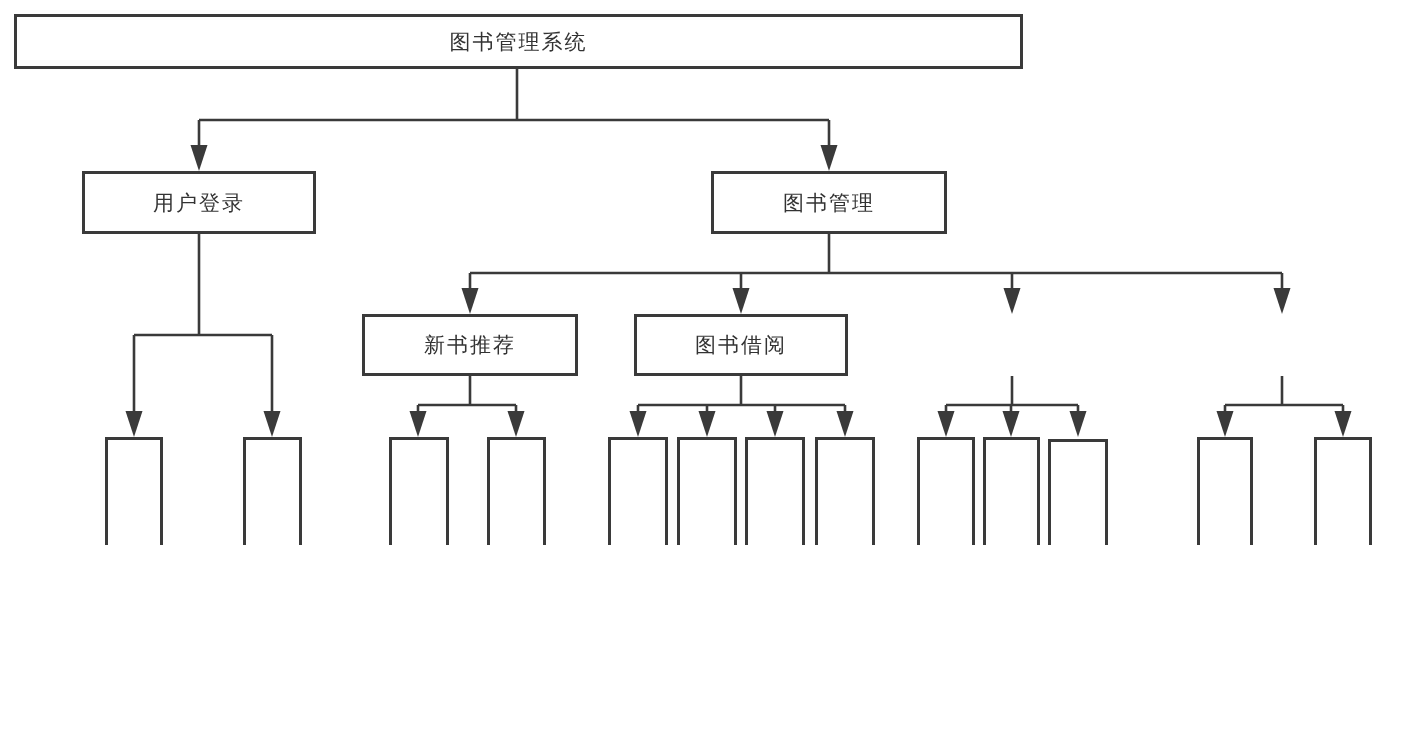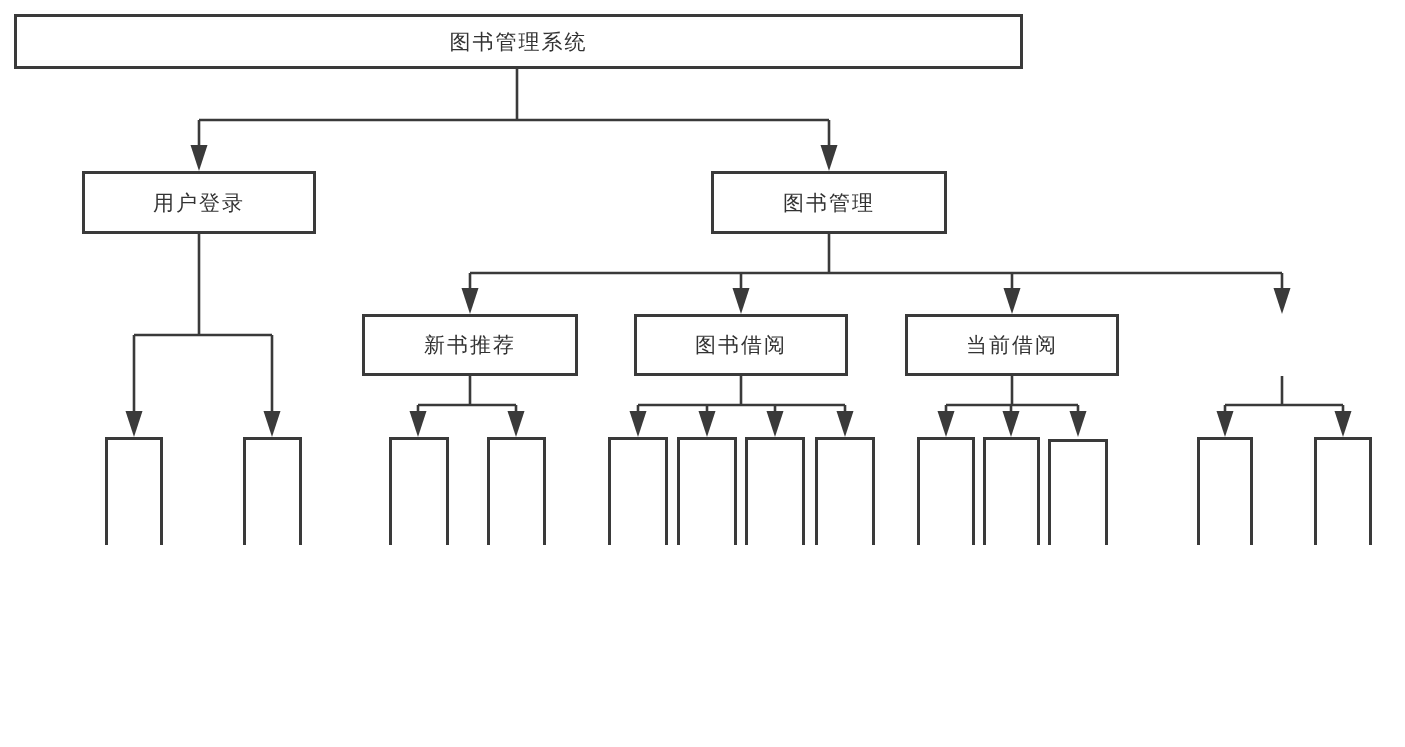--- a/index.html
+++ b/index.html
@@ -138,21 +138,20 @@
     </g>
   </svg>
 
   <div class="node" style="left:14px; top:14px; width:1009px; height:55px;">图书管理系统</div>
 
   <div class="node" style="left:82px; top:171px; width:234px; height:63px;">用户登录</div>
   <div class="node" style="left:711px; top:171px; width:236px; height:63px;">图书管理</div>
 
   <div class="node" style="left:362px; top:314px; width:216px; height:62px;">新书推荐</div>
   <div class="node" style="left:634px; top:314px; width:214px; height:62px;">图书借阅</div>
-  <div class="node" style="left:905px; top:314px; width:214px; height:62px;">当前借阅</div>
 
   <div class="leaf" style="left:105px; top:437px; width:58px; height:298px;">用户登录</div>
   <div class="leaf" style="left:243px; top:437px; width:59px; height:298px;">注销登录</div>
 
   <div class="leaf" style="left:389px; top:437px; width:60px; height:298px;">查询图书</div>
   <div class="leaf" style="left:487px; top:437px; width:59px; height:298px;">借阅图书</div>
 
   <div class="leaf" style="left:608px; top:437px; width:60px; height:298px;">查询图书</div>
   <div class="leaf" style="left:677px; top:437px; width:60px; height:298px;">新增图书（管理员）</div>
   <div class="leaf" style="left:745px; top:437px; width:60px; height:298px;">编辑图书（管理员）</div>

